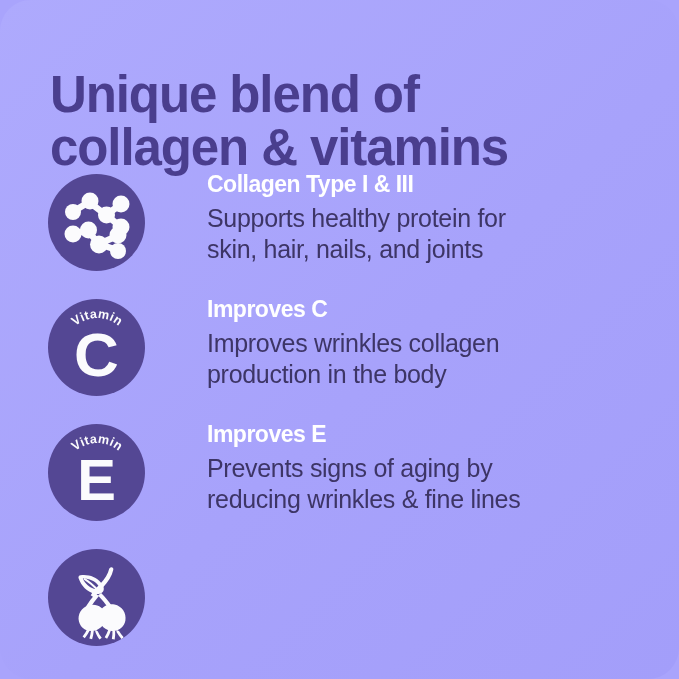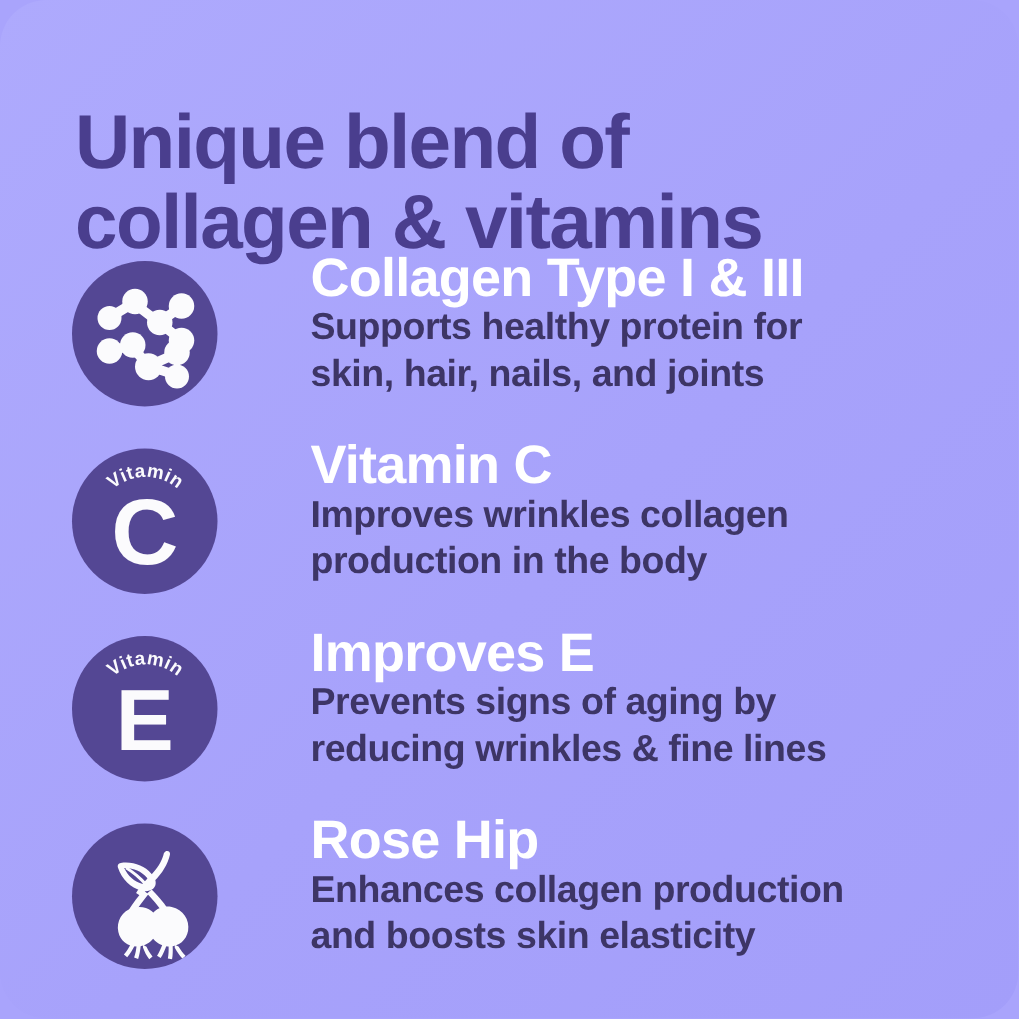--- a/index.html
+++ b/index.html
@@ -63,31 +63,31 @@
   .badge svg { display: block; width: 97px; height: 97px; }
 
   .copy {
     position: absolute;
     left: 159px;
     top: 0;
     width: 442px;
   }
   .f-title {
     color: #ffffff;
-    font-size: 36px;
+    font-size: 23px;
     line-height: 33px;
     font-weight: 700;
     letter-spacing: -0.5px;
     margin: 0 0 2px 0;
   }
   .f-desc {
     color: #3d3566;
     font-size: 25px;
     line-height: 31px;
-    font-weight: 700;
+    font-weight: 400;
     letter-spacing: -0.3px;
     margin: 0;
     white-space: pre-line;
   }
 
   
   .badge-letter {
     font-family: "Liberation Sans", sans-serif;
     font-weight: 700;
     fill: #fbfbfd;
@@ -148,21 +148,21 @@
         <defs>
           <path id="arcC" d="M 16 52 A 33 33 0 0 1 82 52"></path>
         </defs>
         <text class="badge-arc-text">
           <textPath href="#arcC" startOffset="50%" text-anchor="middle">Vitamin</textPath>
         </text>
         <text class="badge-letter" x="48.5" y="77" font-size="62" text-anchor="middle">C</text>
       </svg>
     </div>
     <div class="copy">
-      <p class="f-title">Vitamin C</p>
+      <p class="f-title">Improves C</p>
       <p class="f-desc">Improves wrinkles collagen
 production in the body</p>
     </div>
   </div>
 
   <div class="feature r2">
     <div class="badge">
       <svg viewBox="0 0 97 97">
         <defs>
           <path id="arcE" d="M 16 52 A 33 33 0 0 1 82 52"></path>
@@ -208,20 +208,15 @@
 
           <path d="M66.5 55.6 c 7.6 1.6 12.1 8.6 10.9 15.9 c -1.2 7 -7.6 11.6 -14.8 10.3 c -7.4 -1.3 -12.8 -8.4 -11.6 -15.8
                    c 1.2 -7.3 8 -12 15.5 -10.4 z"></path>
 
           <path d="M60.4 80.4 l 2.6 0.9 c -1 3 -2.3 5.9 -3.9 8.4 l -2.4 -1.5 c 1.5 -2.4 2.7 -5 3.7 -7.8 z"></path>
           <path d="M64.4 81.6 l 2.7 0 c 0.2 3.1 0.1 6.1 -0.4 8.9 l -2.8 -0.5 c 0.5 -2.7 0.6 -5.5 0.5 -8.4 z"></path>
           <path d="M68.5 80.9 l 2.5 1.1 c 1.4 2.3 3 4.4 4.7 6.2 l -2 2 c -2 -2.1 -3.7 -4.6 -5.2 -7.3 z"></path>
         </g>
       </svg>
     </div>
-    <div class="copy">
-      <p class="f-title">Rose Hip</p>
-      <p class="f-desc">Enhances collagen production
-and boosts skin elasticity</p>
-    </div>
   </div>
 
 </div>
 
 </body></html>

